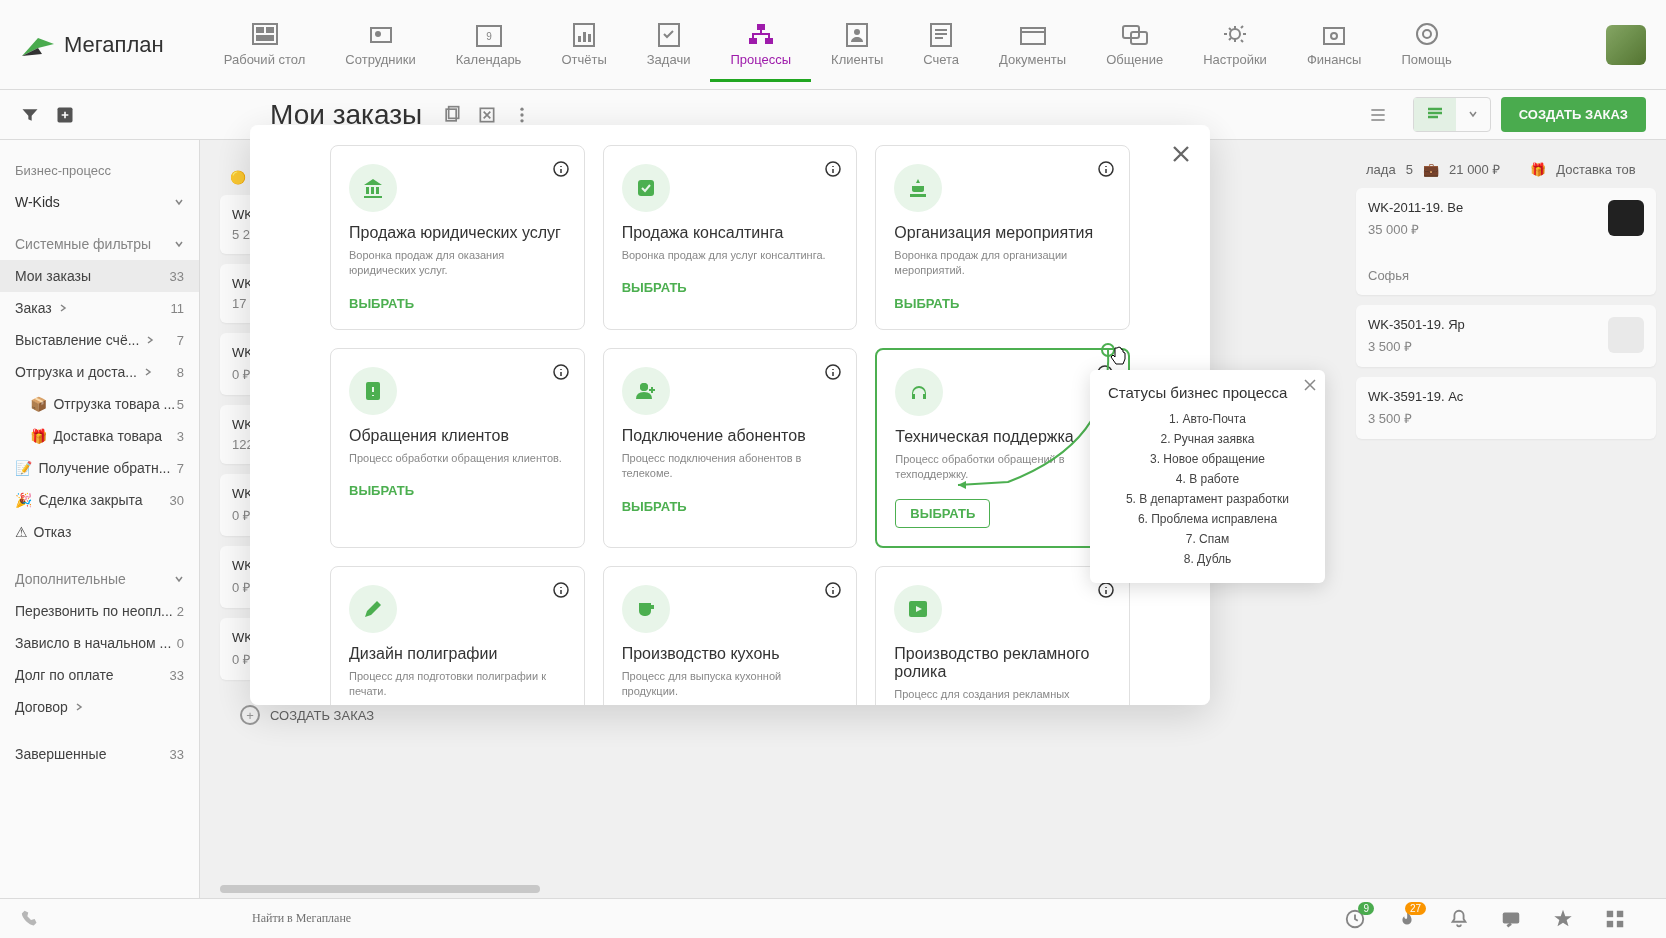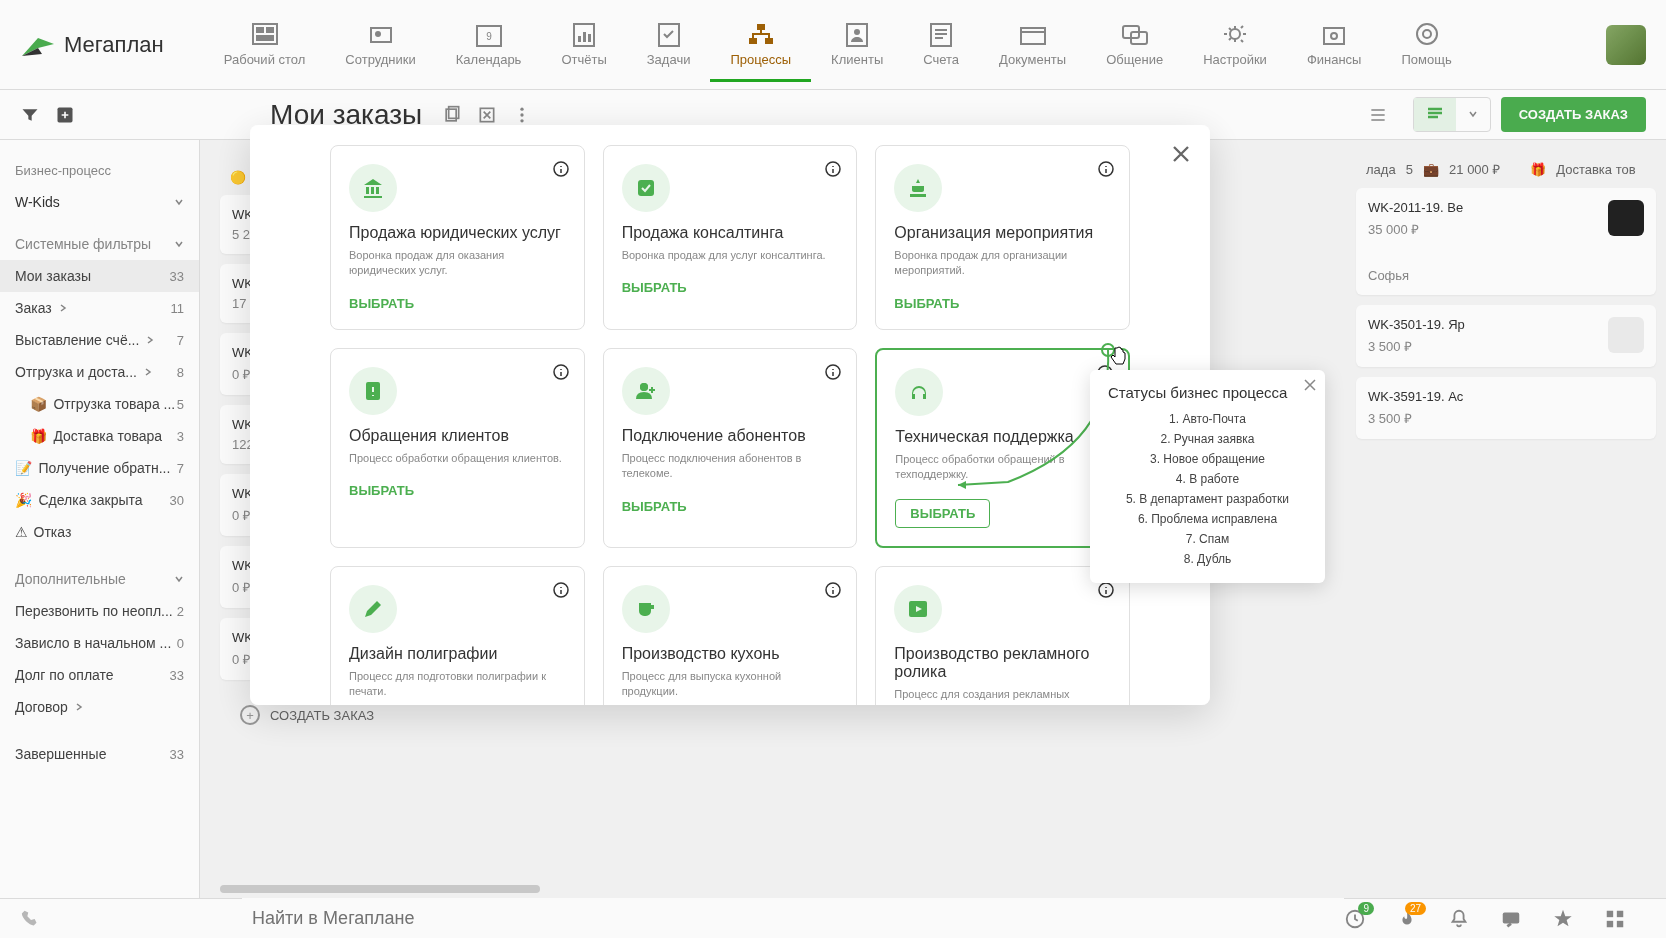--- a/index.html
+++ b/index.html
@@ -5,21 +5,21 @@
     * { margin: 0; padding: 0; box-sizing: border-box; }
     body { font-family: -apple-system, BlinkMacSystemFont, 'Segoe UI', Arial, sans-serif; background: #f5f5f5; color: #333; font-size: 14px; overflow: hidden; width: 1666px; height: 938px; position: relative; }
     
     
     .header { background: #fff; border-bottom: 1px solid #e0e0e0; height: 90px; display: flex; align-items: center; padding: 0 20px; }
     .logo { display: flex; align-items: flex-end; margin-right: 40px; }
     .logo-icon { width: 36px; height: 24px; margin-right: 8px; }
     .logo-text { font-size: 22px; font-weight: 500; color: #333; }
     .nav-items { display: flex; flex: 1; }
     .nav-item { display: flex; flex-direction: column; align-items: center; padding: 12px 20px; cursor: pointer; color: #888; font-size: 13px; }
-    .nav-item.active { color: #a16207; border-bottom: 3px solid #2a2; }
+    .nav-item.active { color: #a21caf; border-bottom: 3px solid #2a2; }
     .nav-icon { width: 32px; height: 28px; margin-bottom: 4px; fill: #999; }
     .nav-item.active .nav-icon { fill: #999; }
     .avatar { width: 40px; height: 40px; border-radius: 6px; background: linear-gradient(135deg, #8a6, #573); }
     
     
     .toolbar { background: #fff; height: 50px; display: flex; align-items: center; padding: 0 20px; border-bottom: 1px solid #e0e0e0; }
     .toolbar-left { display: flex; align-items: center; }
     .toolbar-icon { width: 20px; height: 20px; margin-right: 15px; cursor: pointer; fill: #555; }
     .page-title { font-size: 28px; font-weight: 400; margin-left: 10px; margin-right: 20px; }
     .toolbar-right { margin-left: auto; display: flex; align-items: center; gap: 10px; }
@@ -73,21 +73,21 @@
     
     .arrow-connector { position: fixed; z-index: 199; }
     .cursor-hand { position: fixed; top: 345px; left: 1106px; width: 24px; height: 24px; z-index: 201; }
     
     
     .create-row { padding: 15px 20px; display: flex; align-items: center; gap: 10px; color: #666; cursor: pointer; font-size: 13px; font-weight: 500; }
     .plus-circle { width: 20px; height: 20px; border: 2px solid #999; border-radius: 50%; display: flex; align-items: center; justify-content: center; color: #999; }
     
     
     .footer { position: fixed; bottom: 0; left: 0; right: 0; height: 40px; background: #fff; border-top: 1px solid #e0e0e0; display: flex; align-items: center; padding: 0 20px; }
-    .search-input { flex: 1; border: none; padding: 10px; font-size: 18px; color: #888; outline: none; margin-left: 180px; }
+    .search-input { flex: 1; border: none; padding: 10px; font-size: 12px; color: #888; outline: none; margin-left: 180px; font-family: Liberation Serif, serif; }
     .footer-icons { display: flex; gap: 30px; align-items: center; margin-right: 20px; }
     .footer-icon { width: 22px; height: 22px; fill: #888; cursor: pointer; position: relative; }
     .footer-badge { position: absolute; top: -6px; right: -8px; background: #4caf50; color: #fff; font-size: 10px; padding: 1px 5px; border-radius: 8px; }
     .footer-badge.orange { background: #ff9800; }
     
     .right-col { position: absolute; right: 0; top: 140px; width: 320px; padding: 20px 10px; }
     .right-header { display: flex; align-items: center; gap: 10px; color: #666; padding: 0 10px 10px; font-size: 13px; }
     .right-card { background: #fff; border-radius: 6px; padding: 12px; margin-bottom: 10px; display: flex; justify-content: space-between; box-shadow: 0 1px 2px rgba(0,0,0,0.05); }
     
     .scrollbar-h { position: fixed; bottom: 45px; left: 220px; width: 320px; height: 8px; background: #ccc; border-radius: 4px; }

